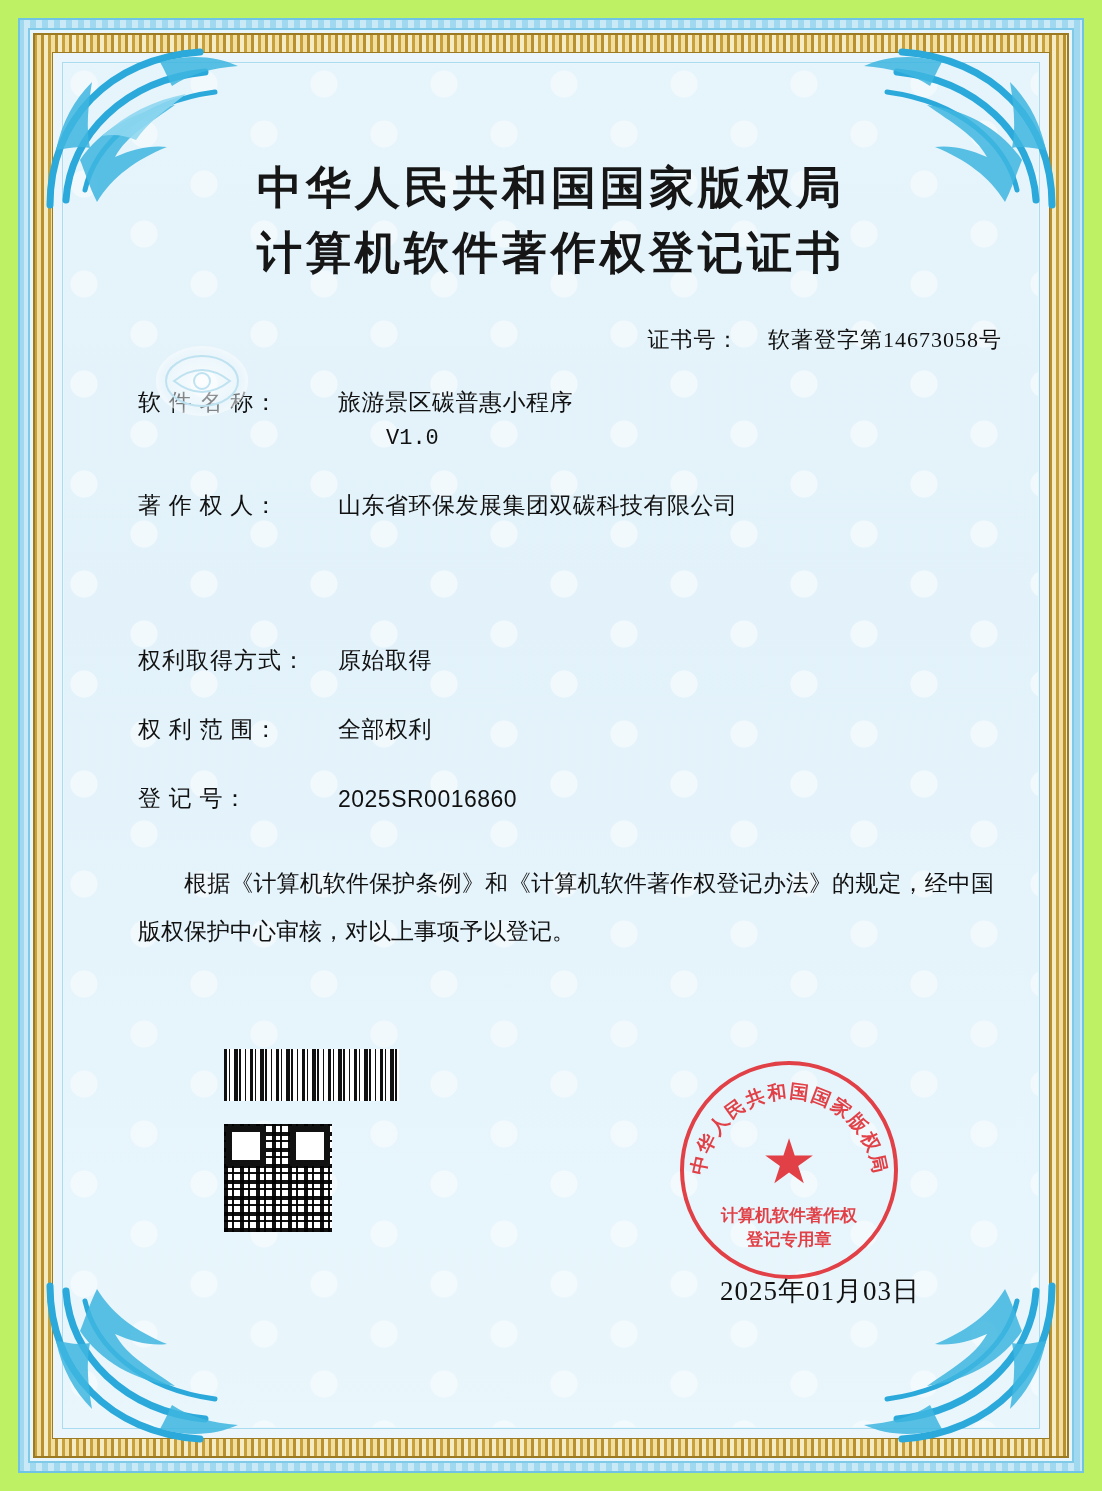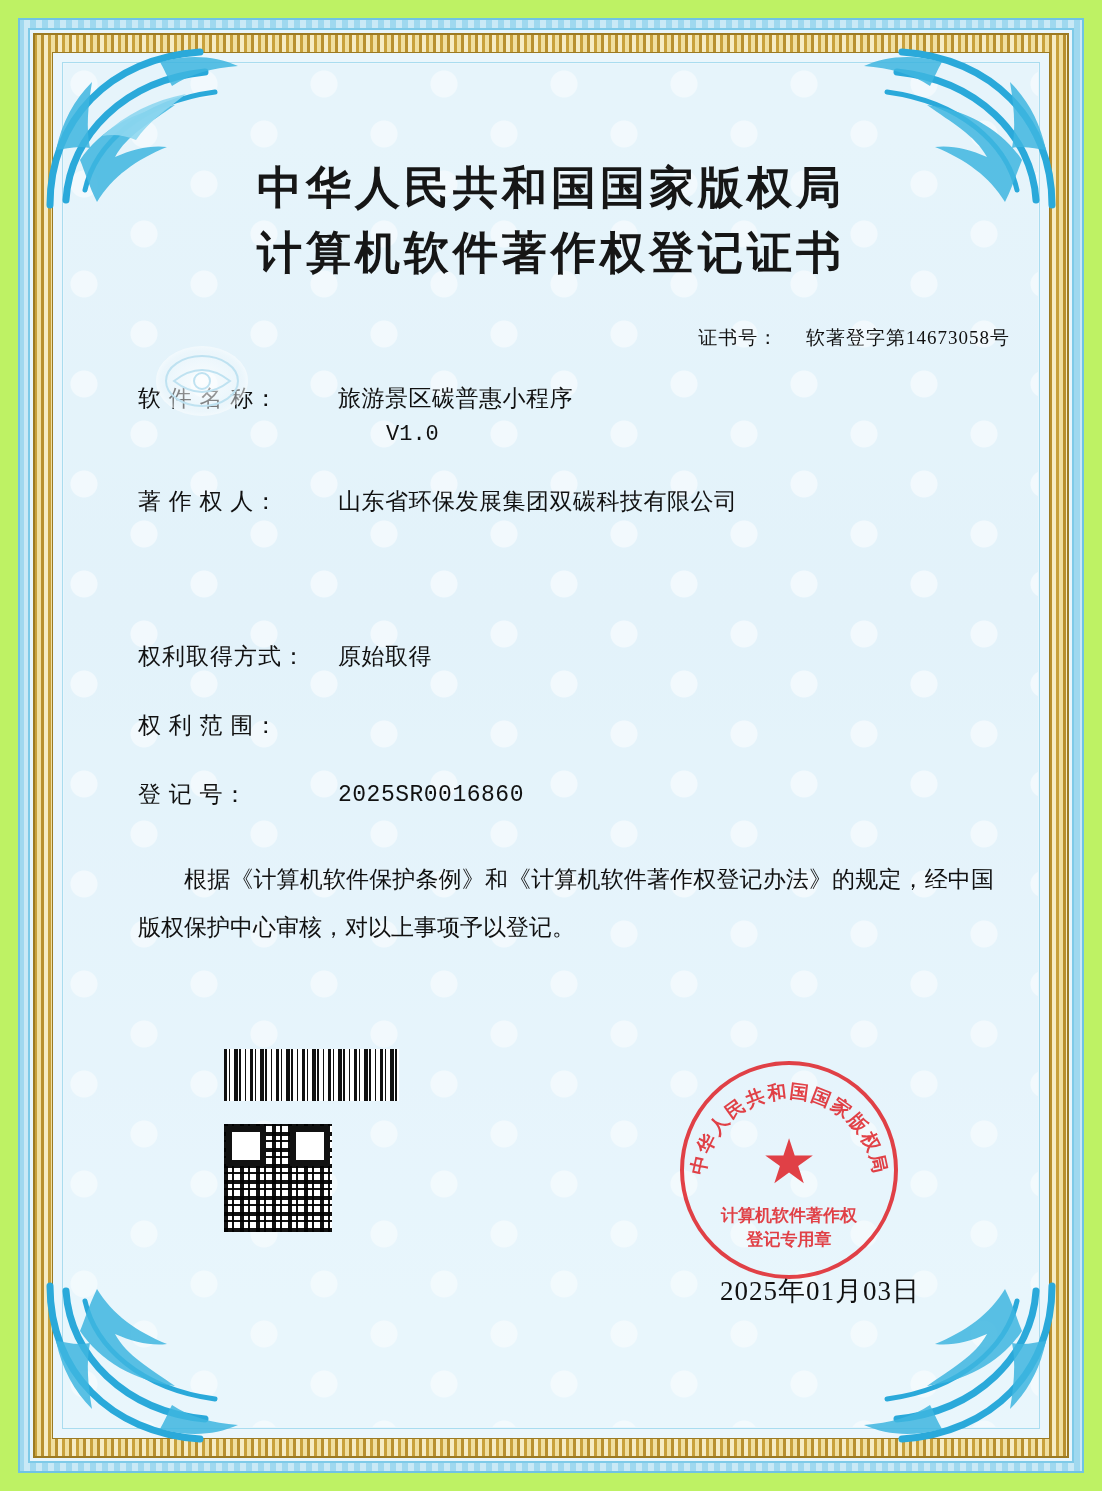--- a/index.html
+++ b/index.html
@@ -99,22 +99,22 @@
     font-family: "Liberation Serif", "DejaVu Serif", serif;
     font-weight: bold;
     font-size: 45px;
     letter-spacing: 4px;
     line-height: 1.45;
     color: #161616;
   }
   .cert-no {
     margin-top: 38px;
     text-align: right;
-    padding-right: 28px;
-    font-size: 19px;
+    padding-right: 36px;
+    font-size: 22px;
     color: #111;
     letter-spacing: 1px;
   }
   .cert-no .label { margin-right: 22px; }
 
   .fields {
     margin-top: 30px;
     padding-left: 74px;
     color: #111;
   }
@@ -138,21 +138,21 @@
     display: block;
     font-family: "Liberation Mono", "DejaVu Sans Mono", monospace;
     font-size: 22px;
     letter-spacing: 0px;
     margin-left: 48px;
   }
   .gap-big { height: 112px; }
   .gap-mid { height: 26px; }
 
   .reg-no-value {
-    font-family: Liberation Mono, monospace;
+    font-family: Liberation Sans, sans-serif;
     font-size: 23px;
     letter-spacing: 0.5px;
   }
 
   .statement {
     margin-top: 42px;
     padding: 0 44px 0 74px;
     font-size: 23px;
     line-height: 2.1;
     color: #111;
@@ -379,20 +379,21 @@
 
       <div class="field-row">
         <div class="field-label">权利取得方式：</div>
         <div class="field-value">原始取得</div>
       </div>
 
       <div class="gap-mid"></div>
 
       <div class="field-row">
         <div class="field-label">权 利 范 围：</div>
+        <div class="field-value">全部权利</div>
       </div>
 
       <div class="gap-mid"></div>
 
       <div class="field-row">
         <div class="field-label">登 记 号：</div>
         <div class="field-value reg-no-value">2025SR0016860</div>
       </div>
 
     </div>

